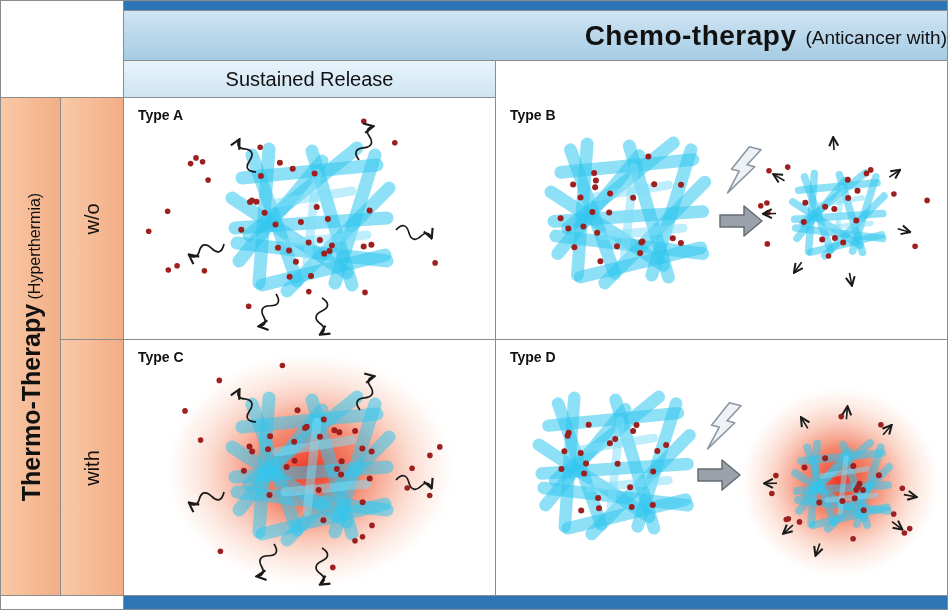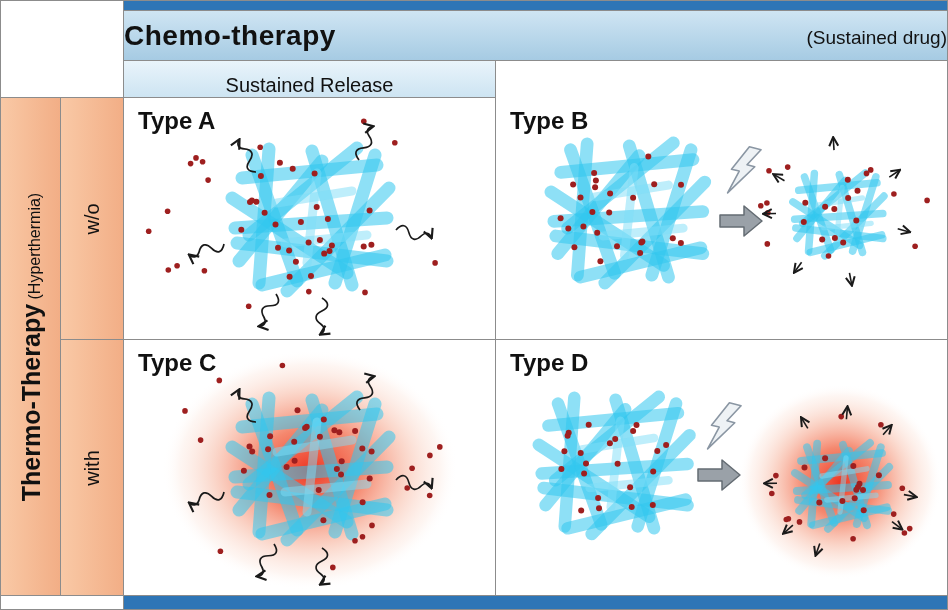--- a/index.html
+++ b/index.html
@@ -12,42 +12,42 @@
     background:#fff;
   }
   .cell{position:relative;box-sizing:border-box;overflow:hidden;}
   .br{border-right:1px solid #8c8c8c}
   .bb{border-bottom:1px solid #8c8c8c}
   .corner{grid-row:1/4;grid-column:1/3;background:#fff}
   .topbar{grid-row:1;grid-column:3/5;background:#2e75b6}
   .botcorner{grid-row:6;grid-column:1/3;background:#fff}
   .botbar{grid-row:6;grid-column:3/5;background:#2e75b6}
   .chemo{grid-row:2;grid-column:3/5;background:linear-gradient(180deg,#cfe5f3,#a6cbe3);
-    display:flex;align-items:center;justify-content:space-between;gap:9px;}
+    display:flex;align-items:center;justify-content:flex-end;gap:9px;}
   .chemo .t{font-size:28px;font-weight:bold;letter-spacing:.5px;}
   .chemo .s{font-size:19px;padding-top:4px;}
-  .colhead{display:flex;align-items:flex-end;justify-content:center;
+  .colhead{display:flex;align-items:center;justify-content:center;
     background:linear-gradient(180deg,#e9f4fb,#cde4f2);font-size:20px;}
   .sust{grid-row:3;grid-column:3}
   .onoff{grid-row:3;grid-column:4}
   .salmon{background:linear-gradient(90deg,#f9c9a6,#f2ae86);}
   .thermo{grid-row:4/6;grid-column:1;}
   .wo{grid-row:4;grid-column:2}
   .wi{grid-row:5;grid-column:2}
   .vtext{position:absolute;top:50%;left:50%;
     transform:translate(-50%,-50%) rotate(-90deg);white-space:nowrap;}
   .thermo .vtext .t{font-size:25px;font-weight:bold;}
   .thermo .vtext .s{font-size:16px;}
   .rowlab{font-size:20px;}
   .bodycell{background:#fff;}
   .cella{grid-row:4;grid-column:3}
   .cellb{grid-row:4;grid-column:4}
   .cellc{grid-row:5;grid-column:3}
   .celld{grid-row:5;grid-column:4}
-  .cell-label{position:absolute;top:9px;left:14px;font-size:24px;font-weight:bold;z-index:2;}
+  .cell-label{position:absolute;top:9px;left:14px;font-size:14px;font-weight:bold;z-index:2;}
   .art{position:absolute;left:0;top:0;width:100%;height:100%;display:block;}
   #svgdefs{position:absolute;width:0;height:0;overflow:hidden;}
 </style>
 </head>
 <body>
 
 <svg id="svgdefs" aria-hidden="true">
   <defs>
     <radialGradient id="heatGrad">
       <stop offset="0%" stop-color="#ed2c17" stop-opacity="0.95"></stop>
@@ -91,21 +91,21 @@
   </defs>
 </svg>
 
 <div id="figure">
 
   <div class="cell corner br bb"></div>
   <div class="cell topbar bb"></div>
 
   <div class="cell chemo bb">
     <span class="t">Chemo-therapy</span>
-    <span class="s">(Sustained drug)</span>
+    <span class="s">(Anticancer with)</span>
   </div>
 
   <div class="cell colhead sust br bb">
     <span>Sustained Release</span>
   </div>
 
   <div class="cell salmon thermo br bb">
     <div class="vtext">
       <span class="t">Thermo-Therapy</span>
       <span class="s">(Hyperthermia)</span>

